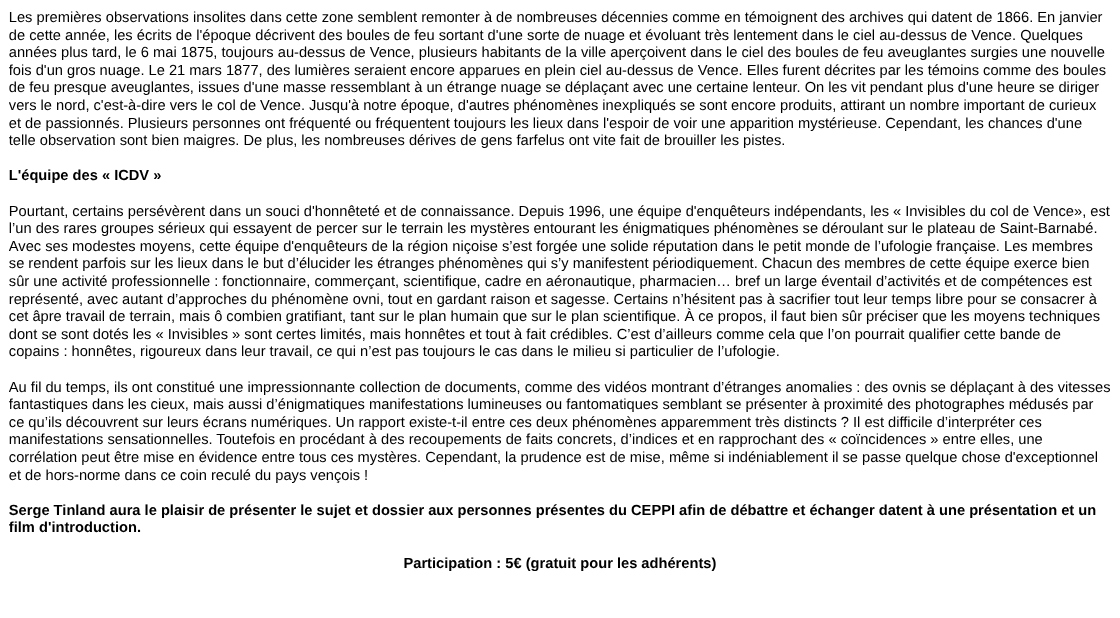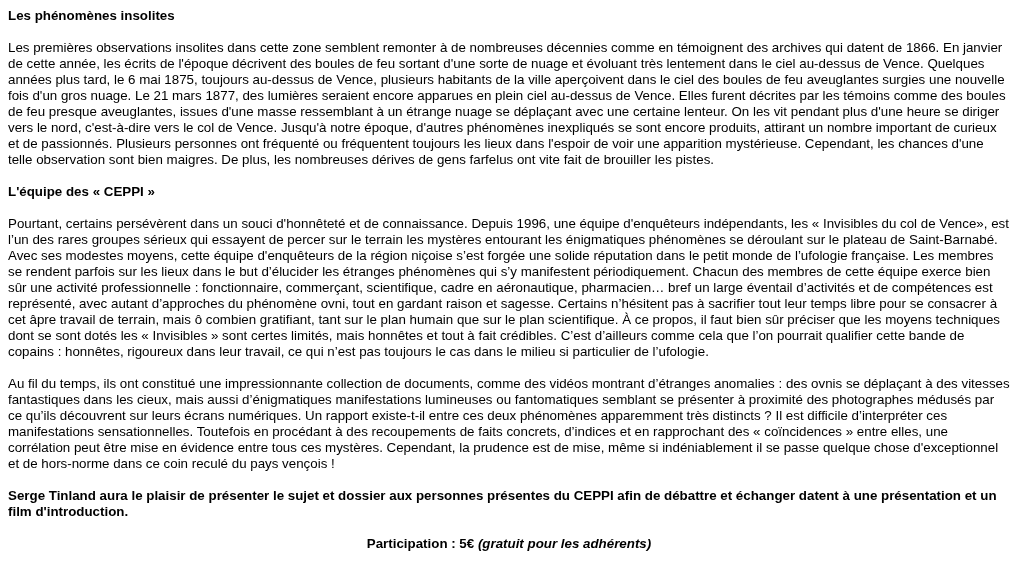--- a/index.html
+++ b/index.html
@@ -13,32 +13,31 @@
     font-size: 10pt;
     line-height: 16px;
   }
   .doc p {
     margin: 16px 0;
   }
   .doc p:first-child {
     margin-top: 0;
   }
   .bold { font-weight: bold; }
-  .italic { font-style: italic; }
+  .italic { }
   .center { text-align: center; }
 </style>
 </head>
 <body>
 
 <div class="doc">
-  <p class="bold">Les phénomènes insolites</p>
 
   <p>Les premières observations insolites dans cette zone semblent remonter à de nombreuses décennies comme en témoignent des archives qui datent de 1866. En janvier de cette année, les écrits de l'époque décrivent des boules de feu sortant d'une sorte de nuage et évoluant très lentement dans le ciel au-dessus de Vence. Quelques années plus tard, le 6 mai 1875, toujours au-dessus de Vence, plusieurs habitants de la ville aperçoivent dans le ciel des boules de feu aveuglantes surgies une nouvelle fois d'un gros nuage. Le 21 mars 1877, des lumières seraient encore apparues en plein ciel au-dessus de Vence. Elles furent décrites par les témoins comme des boules de feu presque aveuglantes, issues d'une masse ressemblant à un étrange nuage se déplaçant avec une certaine lenteur. On les vit pendant plus d'une heure se diriger vers le nord, c'est-à-dire vers le col de Vence. Jusqu'à notre époque, d'autres phénomènes inexpliqués se sont encore produits, attirant un nombre important de curieux et de passionnés. Plusieurs personnes ont fréquenté ou fréquentent toujours les lieux dans l'espoir de voir une apparition mystérieuse. Cependant, les chances d'une telle observation sont bien maigres. De plus, les nombreuses dérives de gens farfelus ont vite fait de brouiller les pistes.</p>
 
-  <p class="bold">L'équipe des « CEPPI »</p>
+  <p class="bold">L'équipe des « ICDV »</p>
 
   <p>Pourtant, certains persévèrent dans un souci d'honnêteté et de connaissance. Depuis 1996, une équipe d'enquêteurs indépendants, les « Invisibles du col de Vence», est l’un des rares groupes sérieux qui essayent de percer sur le terrain les mystères entourant les énigmatiques phénomènes se déroulant sur le plateau de Saint-Barnabé. Avec ses modestes moyens, cette équipe d'enquêteurs de la région niçoise s’est forgée une solide réputation dans le petit monde de l’ufologie française. Les membres se rendent parfois sur les lieux dans le but d’élucider les étranges phénomènes qui s’y manifestent périodiquement. Chacun des membres de cette équipe exerce bien sûr une activité professionnelle : fonctionnaire, commerçant, scientifique, cadre en aéronautique, pharmacien… bref un large éventail d’activités et de compétences est représenté, avec autant d’approches du phénomène ovni, tout en gardant raison et sagesse. Certains n’hésitent pas à sacrifier tout leur temps libre pour se consacrer à cet âpre travail de terrain, mais ô combien gratifiant, tant sur le plan humain que sur le plan scientifique. À ce propos, il faut bien sûr préciser que les moyens techniques dont se sont dotés les « Invisibles » sont certes limités, mais honnêtes et tout à fait crédibles. C’est d’ailleurs comme cela que l’on pourrait qualifier cette bande de copains : honnêtes, rigoureux dans leur travail, ce qui n’est pas toujours le cas dans le milieu si particulier de l’ufologie.</p>
 
   <p>Au fil du temps, ils ont constitué une impressionnante collection de documents, comme des vidéos montrant d’étranges anomalies : des ovnis se déplaçant à des vitesses fantastiques dans les cieux, mais aussi d’énigmatiques manifestations lumineuses ou fantomatiques semblant se présenter à proximité des photographes médusés par ce qu’ils découvrent sur leurs écrans numériques. Un rapport existe-t-il entre ces deux phénomènes apparemment très distincts ? Il est difficile d’interpréter ces manifestations sensationnelles. Toutefois en procédant à des recoupements de faits concrets, d’indices et en rapprochant des « coïncidences » entre elles, une corrélation peut être mise en évidence entre tous ces mystères. Cependant, la prudence est de mise, même si indéniablement il se passe quelque chose d'exceptionnel et de hors-norme dans ce coin reculé du pays vençois !</p>
 
   <p class="bold">Serge Tinland aura le plaisir de présenter le sujet et dossier aux personnes présentes du CEPPI afin de débattre et échanger datent à une présentation et un film d'introduction.</p>
 
   <p class="center bold">
     <span>Participation : 5€ </span><span class="italic">(gratuit pour les adhérents)</span>
   </p>

